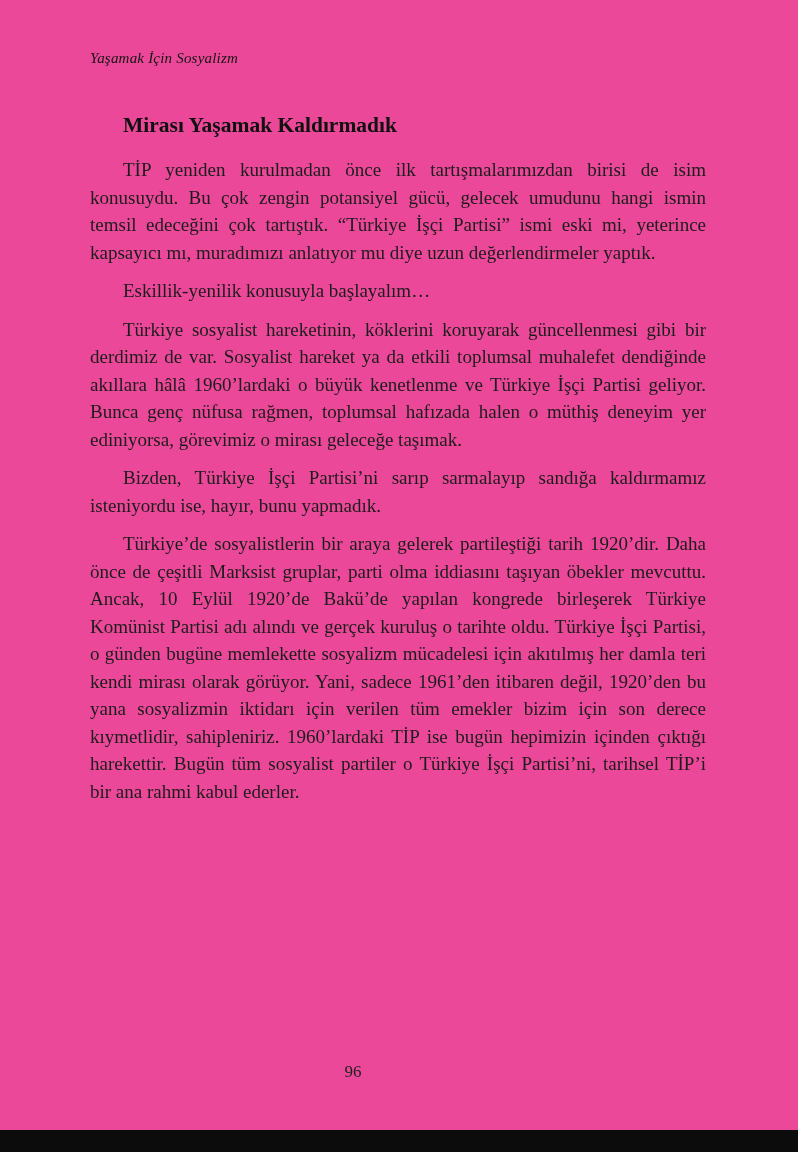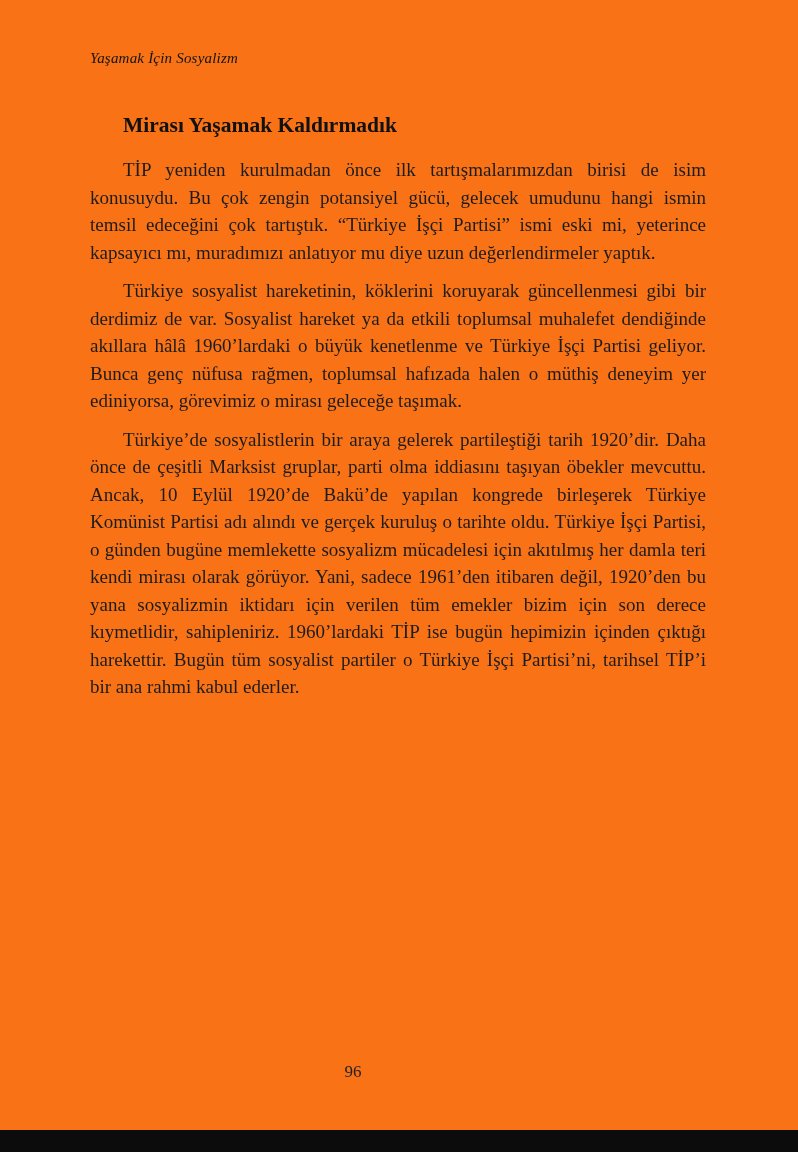--- a/index.html
+++ b/index.html
@@ -11,21 +11,21 @@
     width: 798px;
     height: 1152px;
     position: relative;
     overflow: hidden;
     font-family: "Liberation Serif", "DejaVu Serif", serif;
     color: #1a1a1a;
   }
   .page {
     position: absolute;
     inset: 0;
-    background: #f97316;
+    background: #ec4899;
   }
   .content {
     position: absolute;
     left: 90px;
     top: 50px;
     width: 620px;
   }
   .running-header {
     font-style: italic;
     font-size: 15px;
@@ -70,21 +70,23 @@
 <body>
 
 <div class="page">
   <div class="content">
     <div class="running-header">Yaşamak İçin Sosyalizm</div>
 
     <h1 class="heading">Mirası Yaşamak Kaldırmadık</h1>
 
     <div class="body-text">
       <p>TİP yeniden kurulmadan önce ilk tartışmalarımızdan birisi de isim konusuydu. Bu çok zengin potansiyel gücü, gelecek umudunu hangi ismin temsil edeceğini çok tartıştık. “Türkiye İşçi Partisi” ismi eski mi, yeterince kapsayıcı mı, muradımızı anlatıyor mu diye uzun değerlendirmeler yaptık.</p>
+      <p>Eskillik-yenilik konusuyla başlayalım…</p>
       <p>Türkiye sosyalist hareketinin, köklerini koruyarak güncellenmesi gibi bir derdimiz de var. Sosyalist hareket ya da etkili toplumsal muhalefet dendiğinde akıllara hâlâ 1960’lardaki o büyük kenetlenme ve Türkiye İşçi Partisi geliyor. Bunca genç nüfusa rağmen, toplumsal hafızada halen o müthiş deneyim yer ediniyorsa, görevimiz o mirası geleceğe taşımak.</p>
+      <p>Bizden, Türkiye İşçi Partisi’ni sarıp sarmalayıp sandığa kaldırmamız isteniyordu ise, hayır, bunu yapmadık.</p>
       <p>Türkiye’de sosyalistlerin bir araya gelerek partileştiği tarih 1920’dir. Daha önce de çeşitli Marksist gruplar, parti olma iddiasını taşıyan öbekler mevcuttu. Ancak, 10 Eylül 1920’de Bakü’de yapılan kongrede birleşerek Türkiye Komünist Partisi adı alındı ve gerçek kuruluş o tarihte oldu. Türkiye İşçi Partisi, o günden bugüne memlekette sosyalizm mücadelesi için akıtılmış her damla teri kendi mirası olarak görüyor. Yani, sadece 1961’den itibaren değil, 1920’den bu yana sosyalizmin iktidarı için verilen tüm emekler bizim için son derece kıymetlidir, sahipleniriz. 1960’lardaki TİP ise bugün hepimizin içinden çıktığı harekettir. Bugün tüm sosyalist partiler o Türkiye İşçi Partisi’ni, tarihsel TİP’i bir ana rahmi kabul ederler.</p>
     </div>
   </div>
 
   <div class="page-number">96</div>
 
   <div class="bottom-edge"></div>
 </div>
 
 </body></html>

